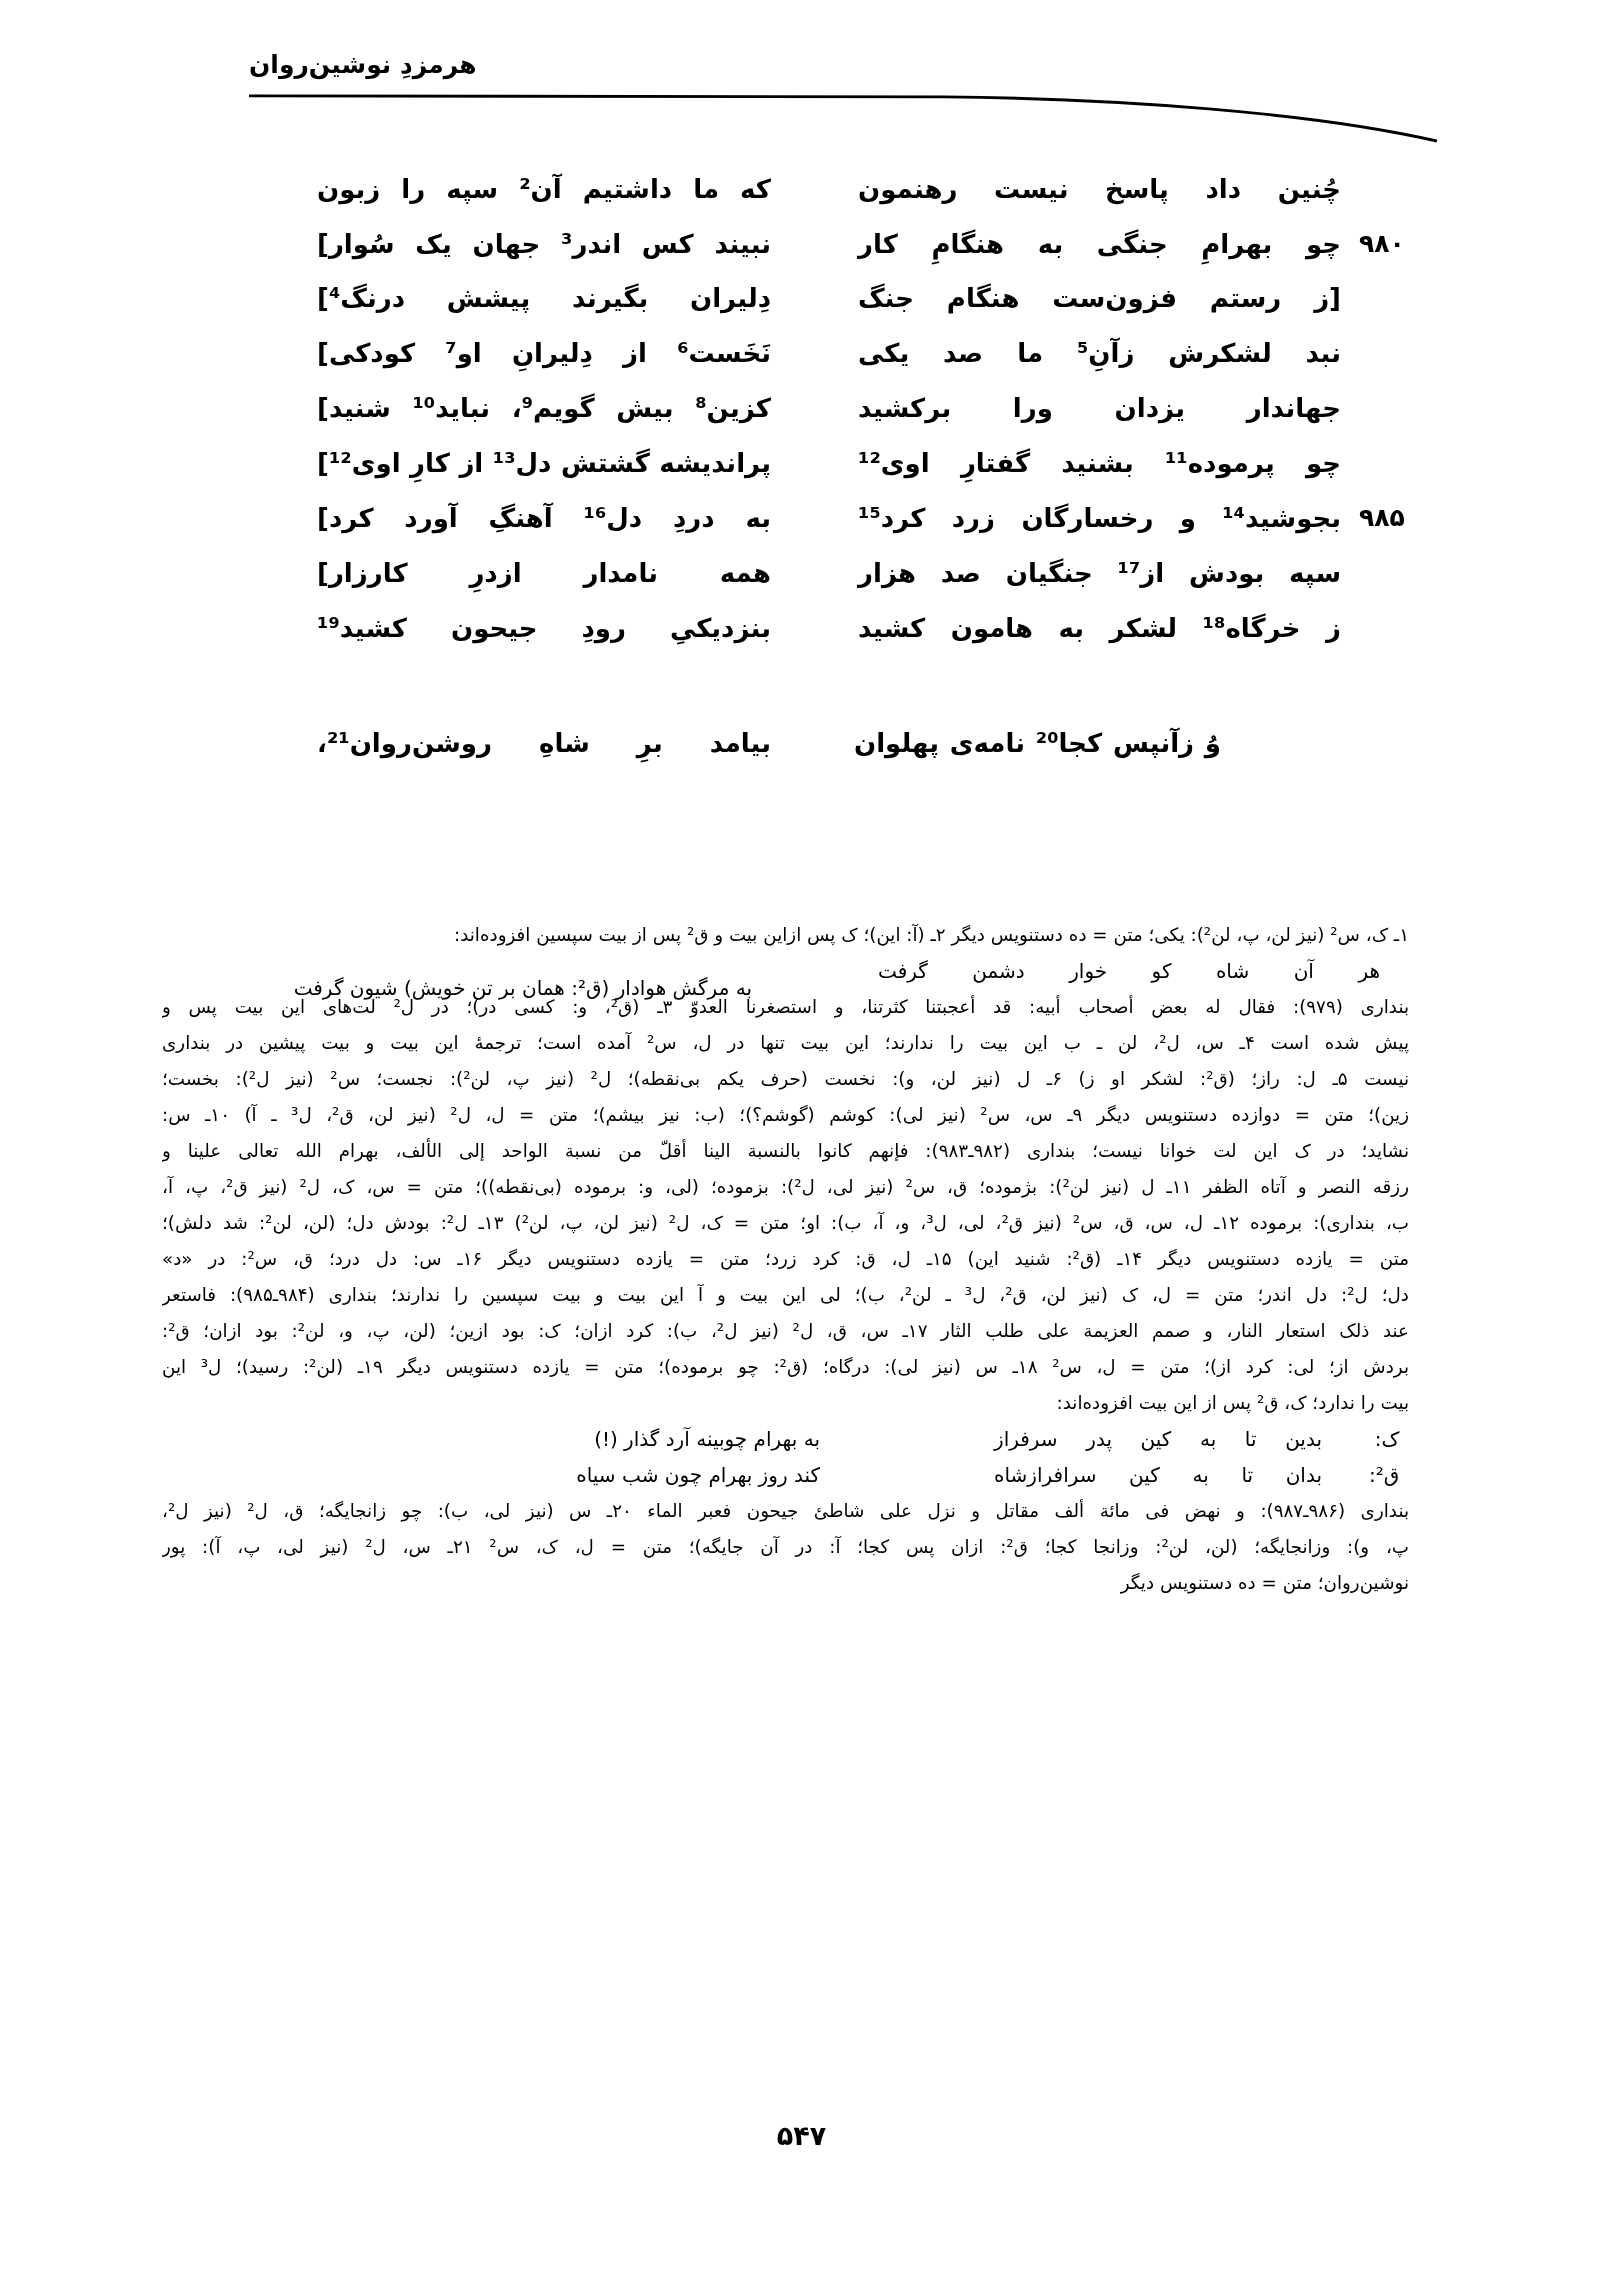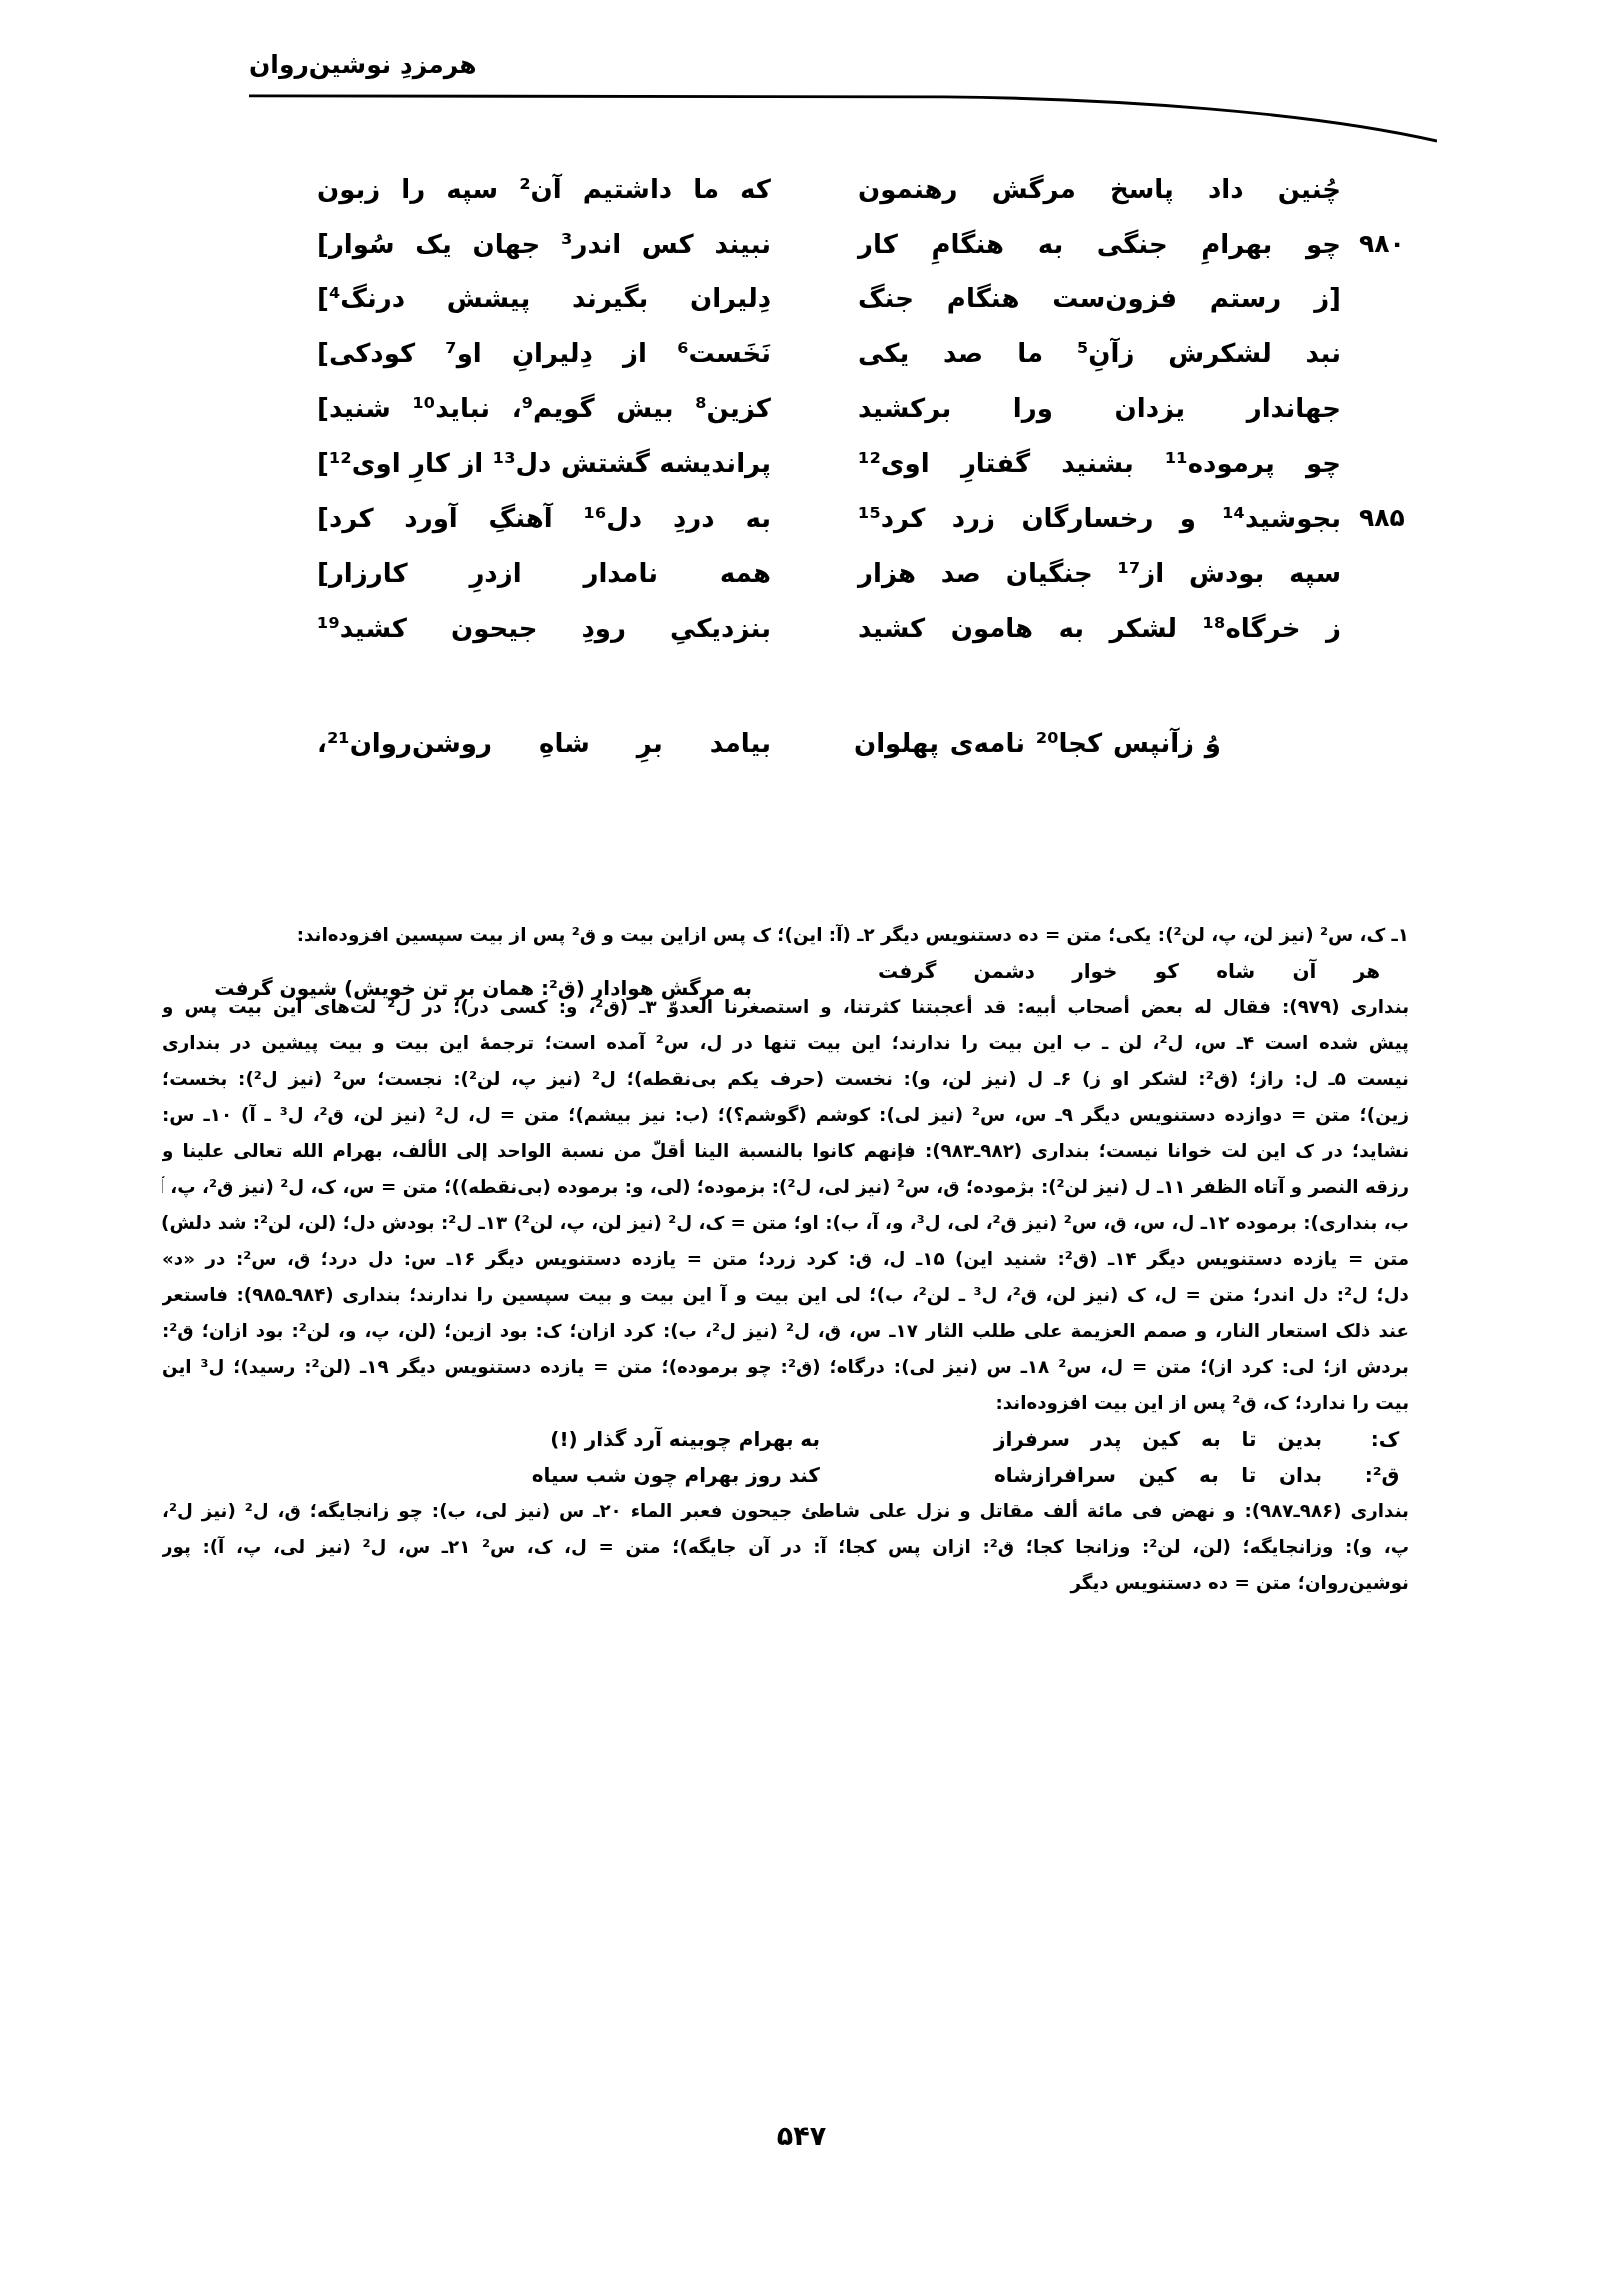--- a/index.html
+++ b/index.html
@@ -37,21 +37,21 @@
   }
 
   .final-verse { position: absolute; left: 0; width: 1607px; top: 728px; height: 54px;
     font-family: "DejaVu Sans", sans-serif; font-weight: bold; font-size: 26px; direction: rtl; }
   .final-right { position: absolute; right: 386px; width: 367px; text-align: justify; text-align-last: justify; white-space: nowrap; }
   .final-left  { position: absolute; right: 836px; width: 454px; text-align: justify; text-align-last: justify; white-space: nowrap; }
 
   .notes {
     position: absolute; left: 162px; top: 917px; width: 1247px;
     direction: rtl; text-align: justify;
-    font-family: "DejaVu Sans", sans-serif; font-weight: bold; font-size: 18.3px;
+    font-family: "DejaVu Sans", sans-serif; font-weight: normal; font-size: 18.3px;
     line-height: 36px; letter-spacing: -0.6px;
   }
   .note-line { display: block; white-space: nowrap; overflow: hidden; text-align: justify; text-align-last: justify; height: 36px; }
   .note-line.last { text-align-last: right; }
   .note-verse { display: block; height: 36px; white-space: nowrap; position: relative; font-size: 20px; }
   .note-verse .nv-right { position: absolute; right: 29px; width: 502px; text-align: justify; text-align-last: justify; }
   .note-verse .nv-left { position: absolute; right: 657px; width: 406px; text-align: right; margin-top: 17px; }
   .variant-row { display: block; height: 36px; position: relative; white-space: nowrap; font-size: 20px; }
   .variant-row .vr-siglum { position: absolute; right: 9.7px; width: 58px; text-align: right; }
   .variant-row .vr-right { position: absolute; right: 87px; width: 328px; text-align: justify; text-align-last: justify; }
@@ -68,21 +68,21 @@
 <div class="page">
 
   <div class="running-head">هرمزدِ نوشین‌روان</div>
   <svg class="head-rule" viewBox="0 0 1230 52" preserveAspectRatio="none">
     <path d="M0 3 L720 4 C900 6 1100 20 1230 50" stroke="#000" stroke-width="3" fill="none"></path>
   </svg>
 
   <div class="verses" id="verse-block">
       <div class="verse-row" style="top: 174px;">
         <span class="verse-num"></span>
-        <span class="hemistich-right">چُنین داد پاسخ مرگش رهنمون</span>
+        <span class="hemistich-right">چُنین داد پاسخ نیست رهنمون</span>
         <span class="hemistich-left">که ما داشتیم آن² سپه را زبون</span>
       </div>
       <div class="verse-row" style="top: 229px;">
         <span class="verse-num">۹۸۰</span>
         <span class="hemistich-right">چو بهرامِ جنگی به هنگامِ کار</span>
         <span class="hemistich-left">نبیند کس اندر³ جهان یک سُوار]</span>
       </div>
       <div class="verse-row" style="top: 283px;">
         <span class="verse-num"></span>
         <span class="hemistich-right">[ز رستم فزون‌ست هنگام جنگ</span>

